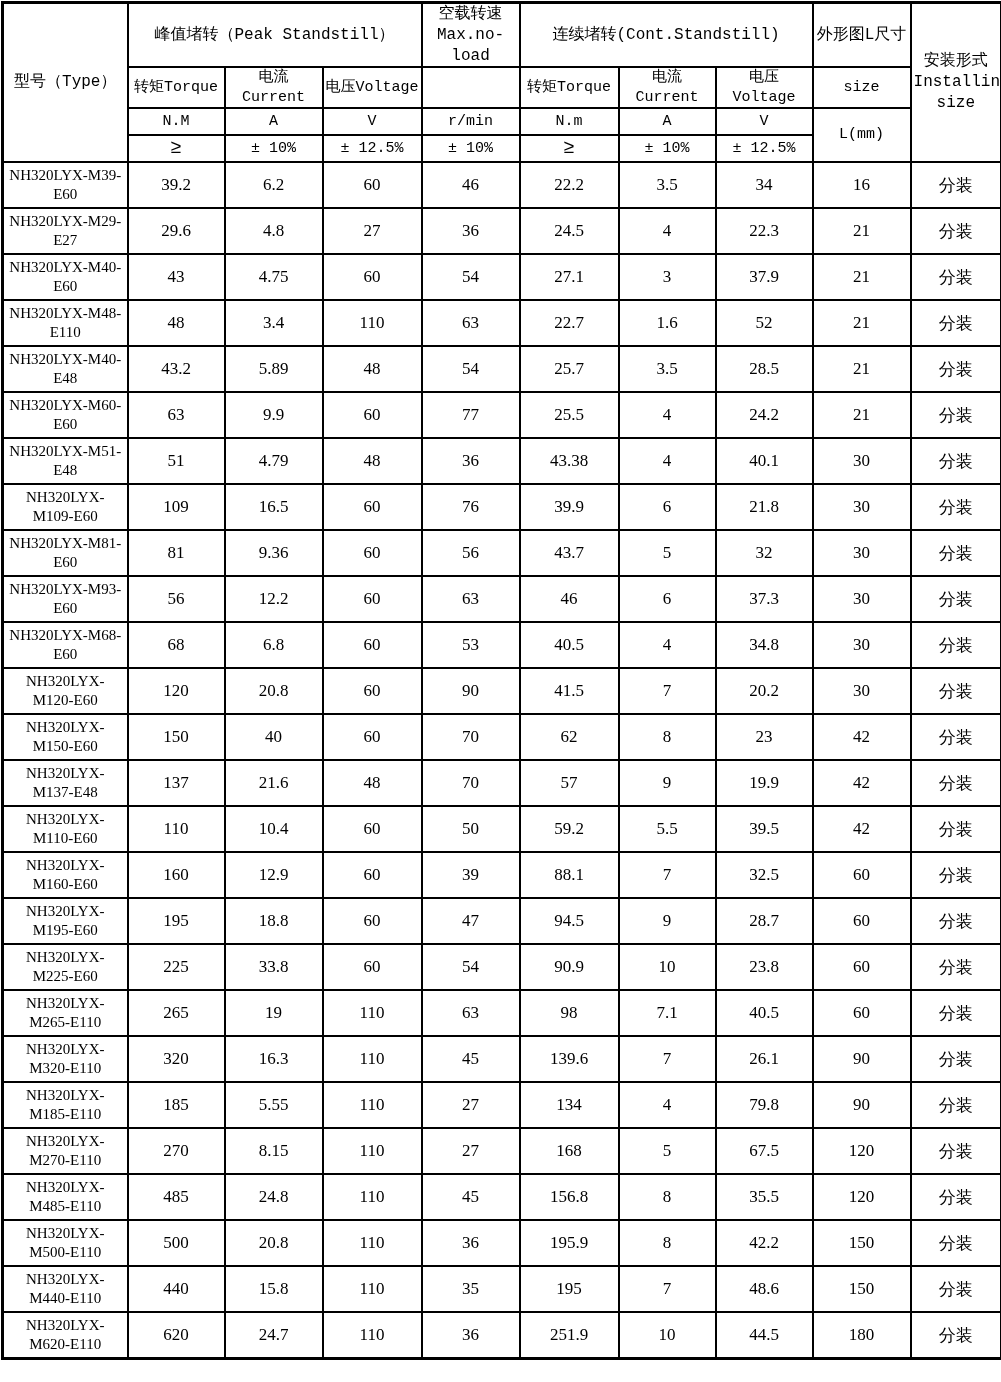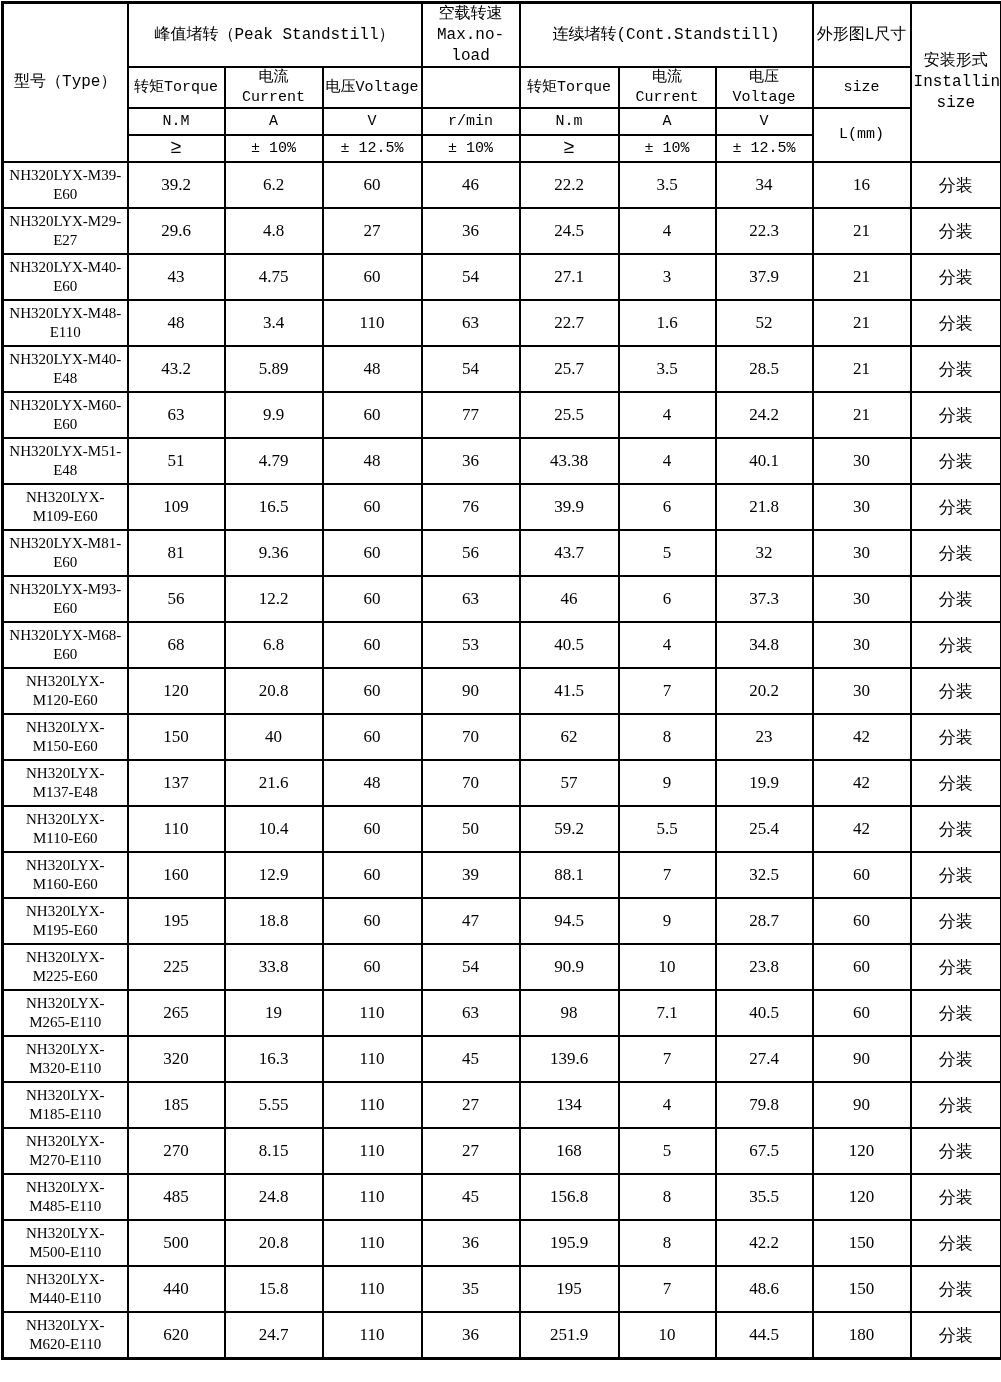--- a/index.html
+++ b/index.html
@@ -298,21 +298,21 @@
   </tr>
 
   <tr>
     <td class="model">NH320LYX-M110-E60</td>
     <td>110</td>
     <td>10.4</td>
     <td>60</td>
     <td>50</td>
     <td>59.2</td>
     <td>5.5</td>
-    <td>25.4</td>
+    <td>39.5</td>
     <td>42</td>
     <td>分装</td>
   </tr>
 
   <tr>
     <td class="model">NH320LYX-M160-E60</td>
     <td>160</td>
     <td>12.9</td>
     <td>60</td>
     <td>39</td>
@@ -363,21 +363,21 @@
   </tr>
 
   <tr>
     <td class="model">NH320LYX-M320-E110</td>
     <td>320</td>
     <td>16.3</td>
     <td>110</td>
     <td>45</td>
     <td>139.6</td>
     <td>7</td>
-    <td>27.4</td>
+    <td>26.1</td>
     <td>90</td>
     <td>分装</td>
   </tr>
 
   <tr>
     <td class="model">NH320LYX-M185-E110</td>
     <td>185</td>
     <td>5.55</td>
     <td>110</td>
     <td>27</td>

